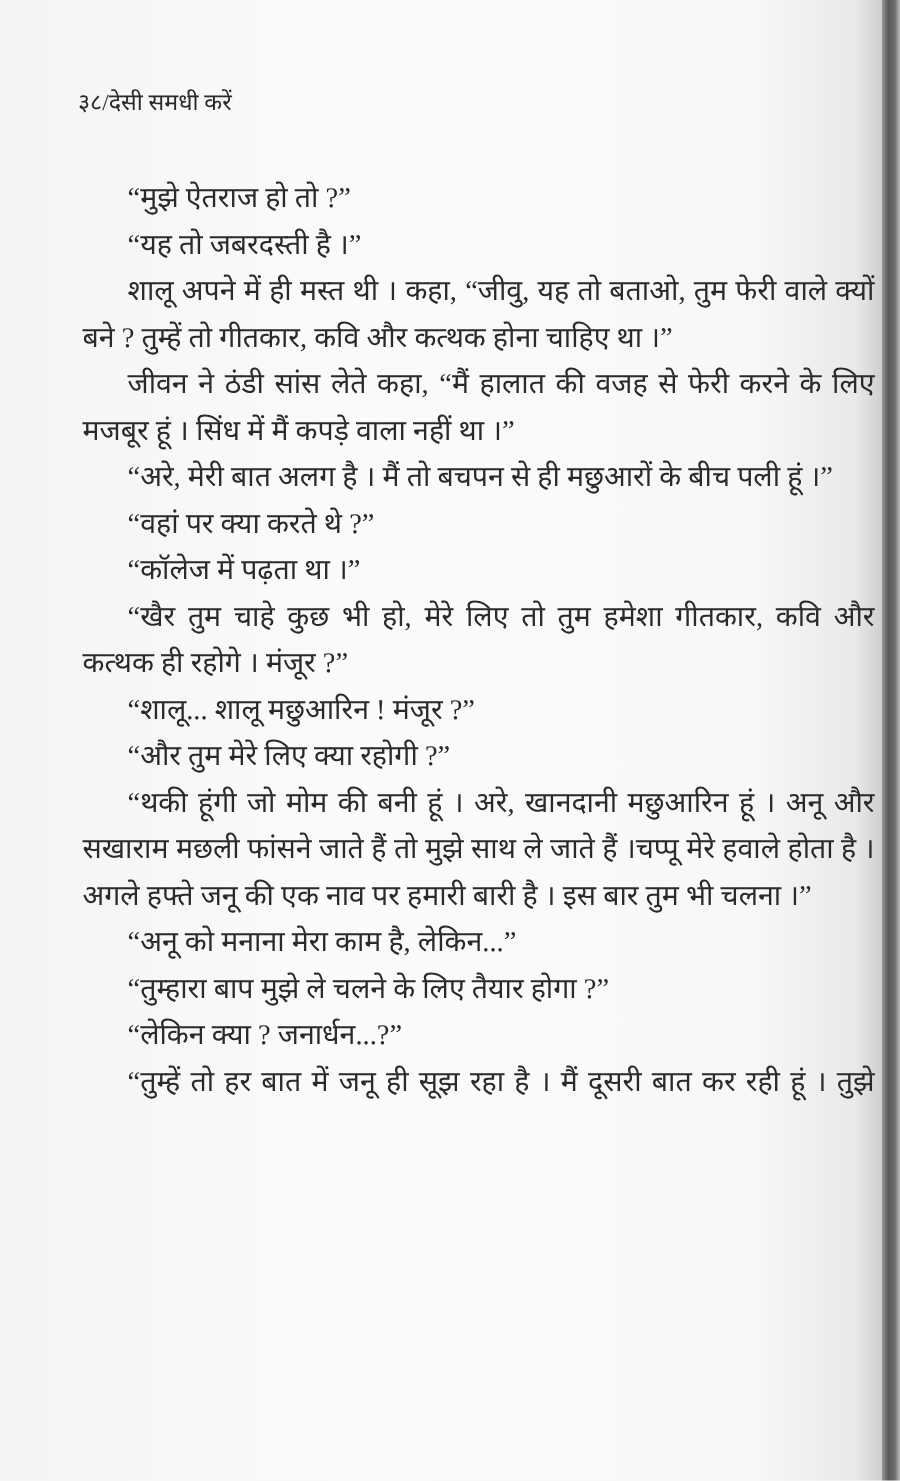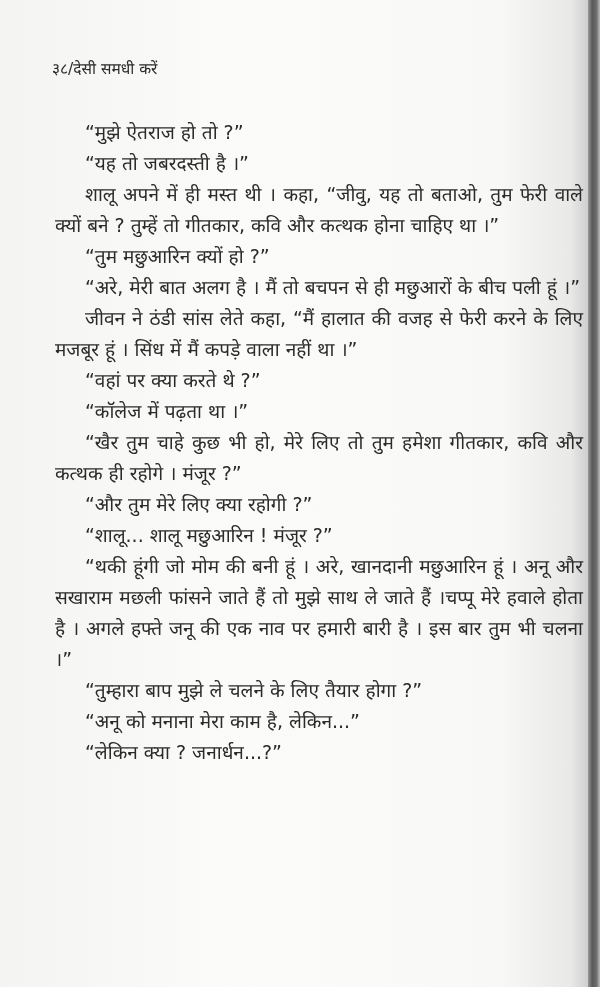--- a/index.html
+++ b/index.html
@@ -5,20 +5,21 @@
   html, body { margin: 0; padding: 0; }
   body {
     width: 600px; height: 987px; overflow: hidden; position: relative;
     background: #f7f7f5;
     font-family: "DejaVu Sans", sans-serif;
     color: #2a2a2a;
   }
   .page {
     position: absolute; left: 0; top: 0; width: 588px; height: 987px;
     background: linear-gradient(to right, #f4f4f2 0%, #fbfbfa 40%, #f8f8f6 85%, #e9e9e8 97%, #cfcfcf 100%);
+    font-family: Liberation Serif, serif;
   }
   .binding {
     position: absolute; left: 588px; top: 0; width: 12px; height: 987px;
     background: linear-gradient(to right, #9a9a9a 0%, #5a5a5a 35%, #6d6d6d 70%, #bdbdbd 100%);
   }
   .header {
     position: absolute; left: 52px; top: 58px;
     font-size: 15.5px; line-height: 22px; white-space: nowrap;
   }
   .body-text {
@@ -31,27 +32,27 @@
 </head>
 <body>
 
 <div class="page">
   <div class="header">३८/देसी समधी करें</div>
 
   <div class="body-text">
     <p class="para">“मुझे ऐतराज हो तो ?”</p>
     <p class="para">“यह तो जबरदस्ती है ।”</p>
     <p class="para">शालू अपने में ही मस्त थी । कहा, “जीवु, यह तो बताओ, तुम फेरी वाले क्यों बने ? तुम्हें तो गीतकार, कवि और कत्थक होना चाहिए था ।”</p>
-    <p class="para">“तुम मछुआरिन क्यों हो ?”</p>
+    <p class="para">जीवन ने ठंडी सांस लेते कहा, “मैं हालात की वजह से फेरी करने के लिए मजबूर हूं । सिंध में मैं कपड़े वाला नहीं था ।”</p>
     <p class="para">“अरे, मेरी बात अलग है । मैं तो बचपन से ही मछुआरों के बीच पली हूं ।”</p>
-    <p class="para">जीवन ने ठंडी सांस लेते कहा, “मैं हालात की वजह से फेरी करने के लिए मजबूर हूं । सिंध में मैं कपड़े वाला नहीं था ।”</p>
     <p class="para">“वहां पर क्या करते थे ?”</p>
     <p class="para">“कॉलेज में पढ़ता था ।”</p>
     <p class="para">“खैर तुम चाहे कुछ भी हो, मेरे लिए तो तुम हमेशा गीतकार, कवि और कत्थक ही रहोगे । मंजूर ?”</p>
+    <p class="para">“शालू... शालू मछुआरिन ! मंजूर ?”</p>
     <p class="para">“और तुम मेरे लिए क्या रहोगी ?”</p>
-    <p class="para">“शालू... शालू मछुआरिन ! मंजूर ?”</p>
     <p class="para">“थकी हूंगी जो मोम की बनी हूं । अरे, खानदानी मछुआरिन हूं । अनू और सखाराम मछली फांसने जाते हैं तो मुझे साथ ले जाते हैं ।चप्पू मेरे हवाले होता है । अगले हफ्ते जनू की एक नाव पर हमारी बारी है । इस बार तुम भी चलना ।”</p>
+    <p class="para">“अनू को मनाना मेरा काम है, लेकिन...”</p>
     <p class="para">“तुम्हारा बाप मुझे ले चलने के लिए तैयार होगा ?”</p>
-    <p class="para">“अनू को मनाना मेरा काम है, लेकिन...”</p>
     <p class="para">“लेकिन क्या ? जनार्धन...?”</p>
+    <p class="para last-line-full">“तुम्हें तो हर बात में जनू ही सूझ रहा है । मैं दूसरी बात कर रही हूं । तुझे</p>
   </div>
 </div>
 <div class="binding"></div>
 
 </body></html>

